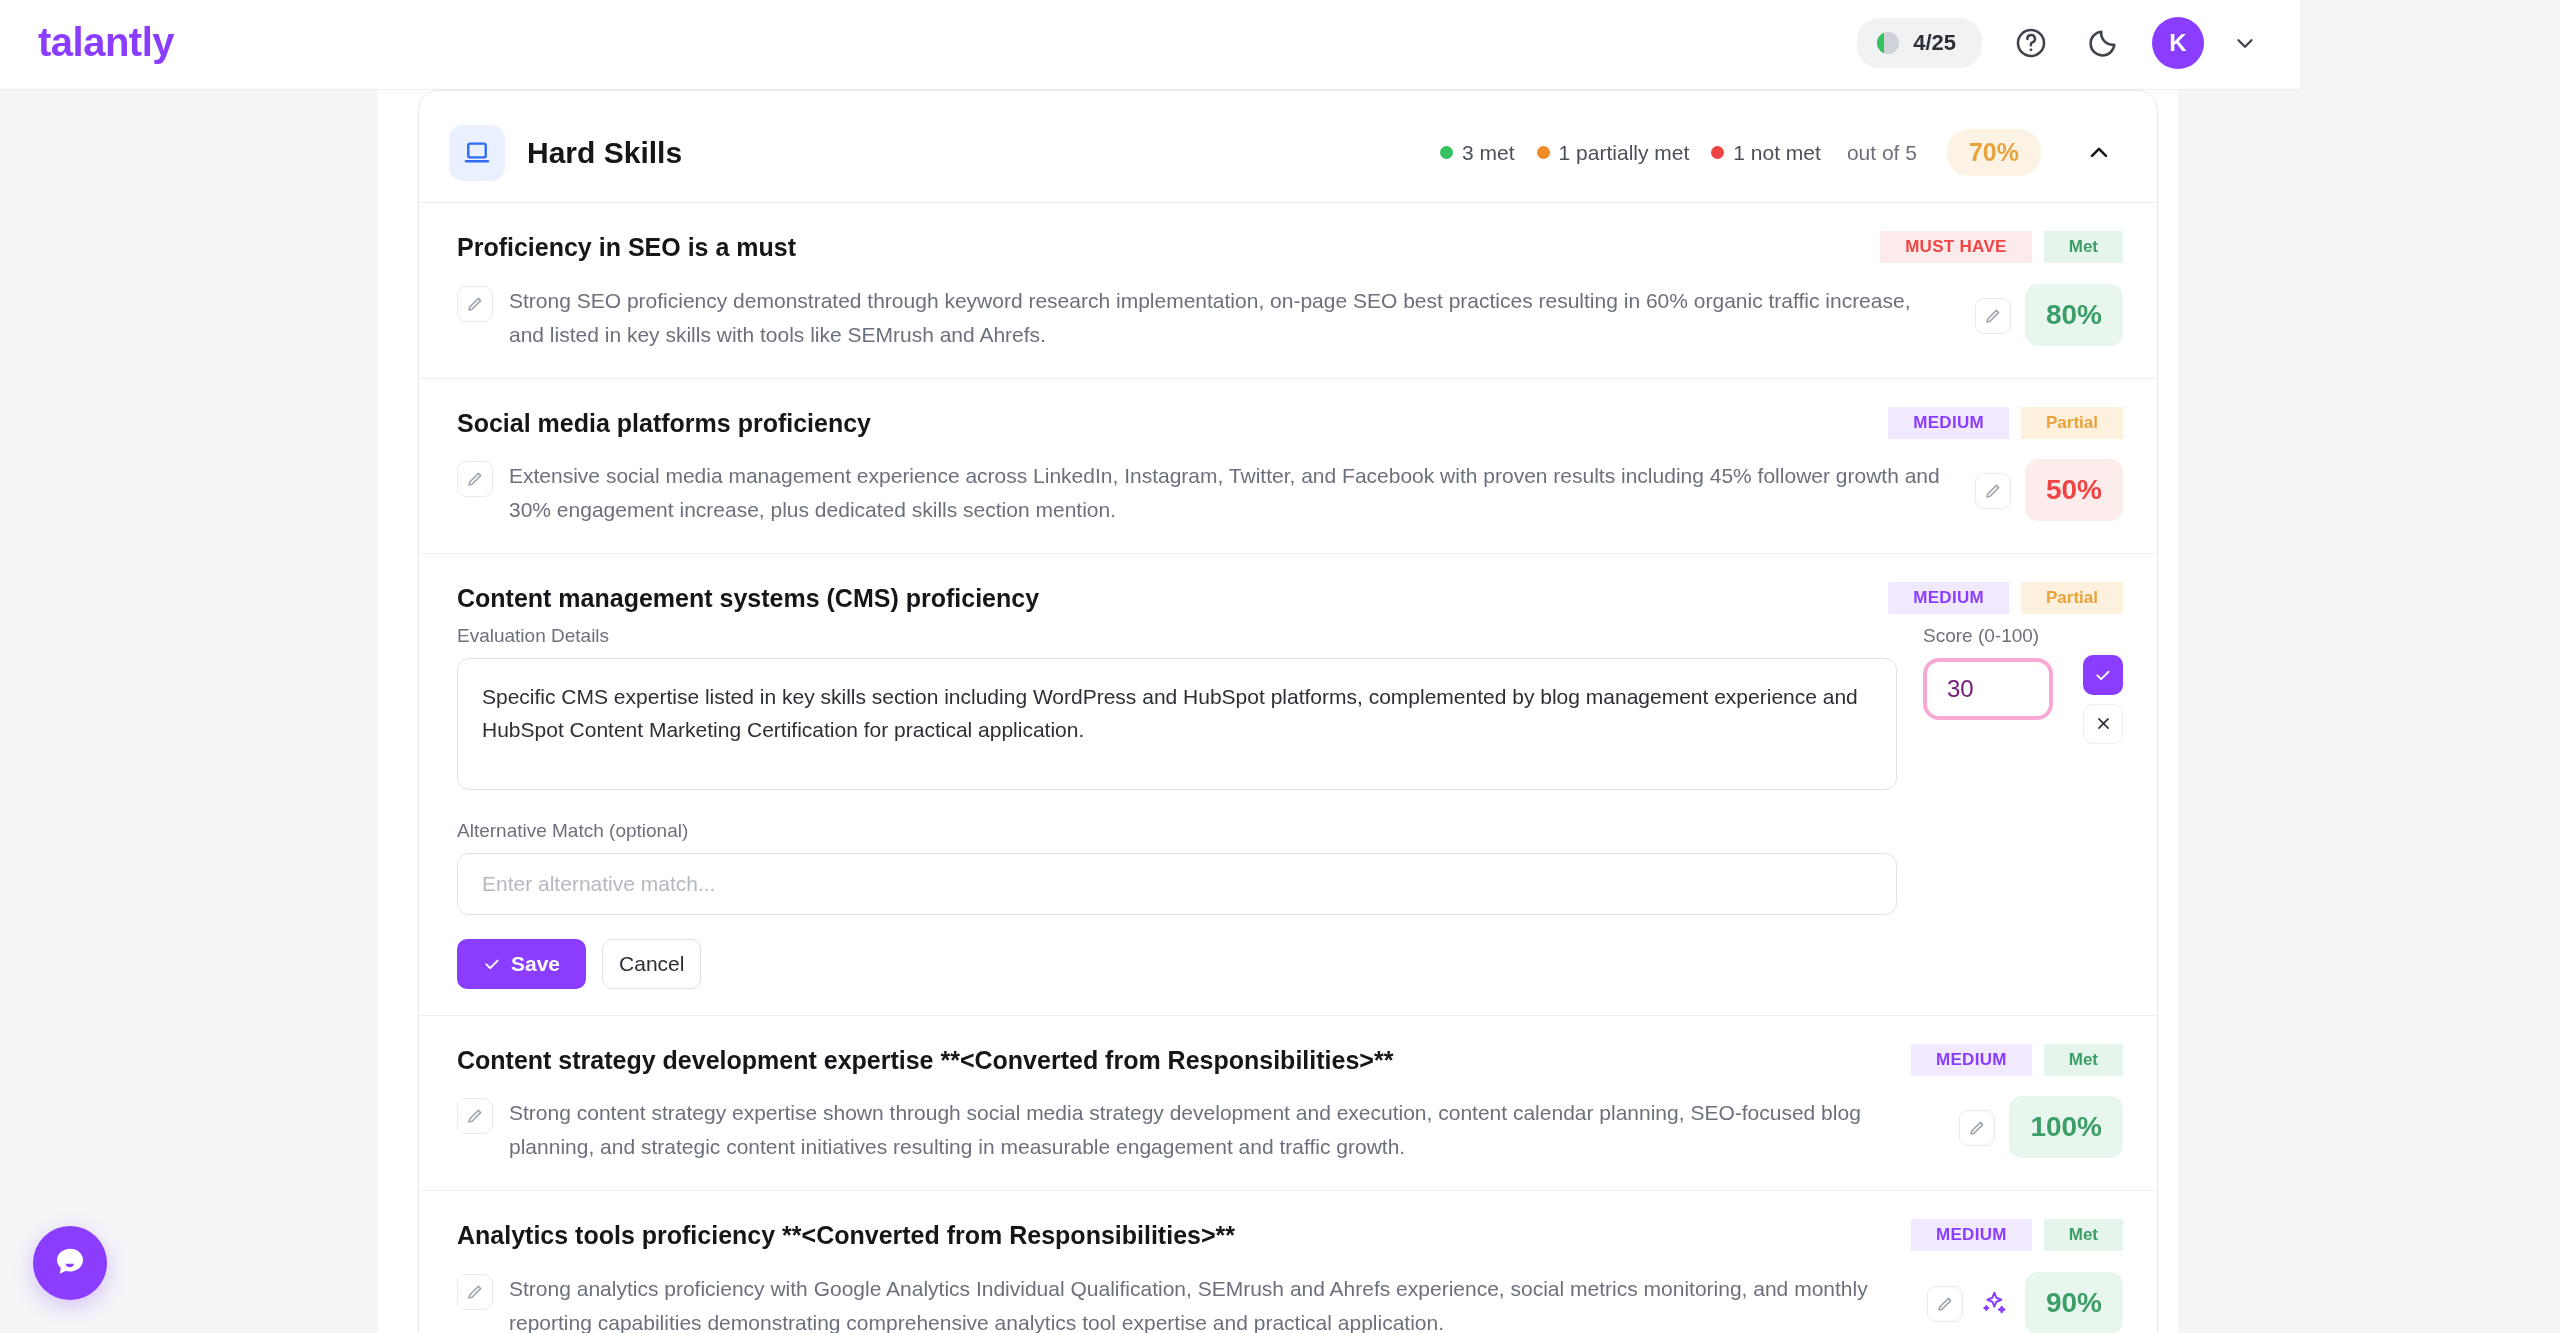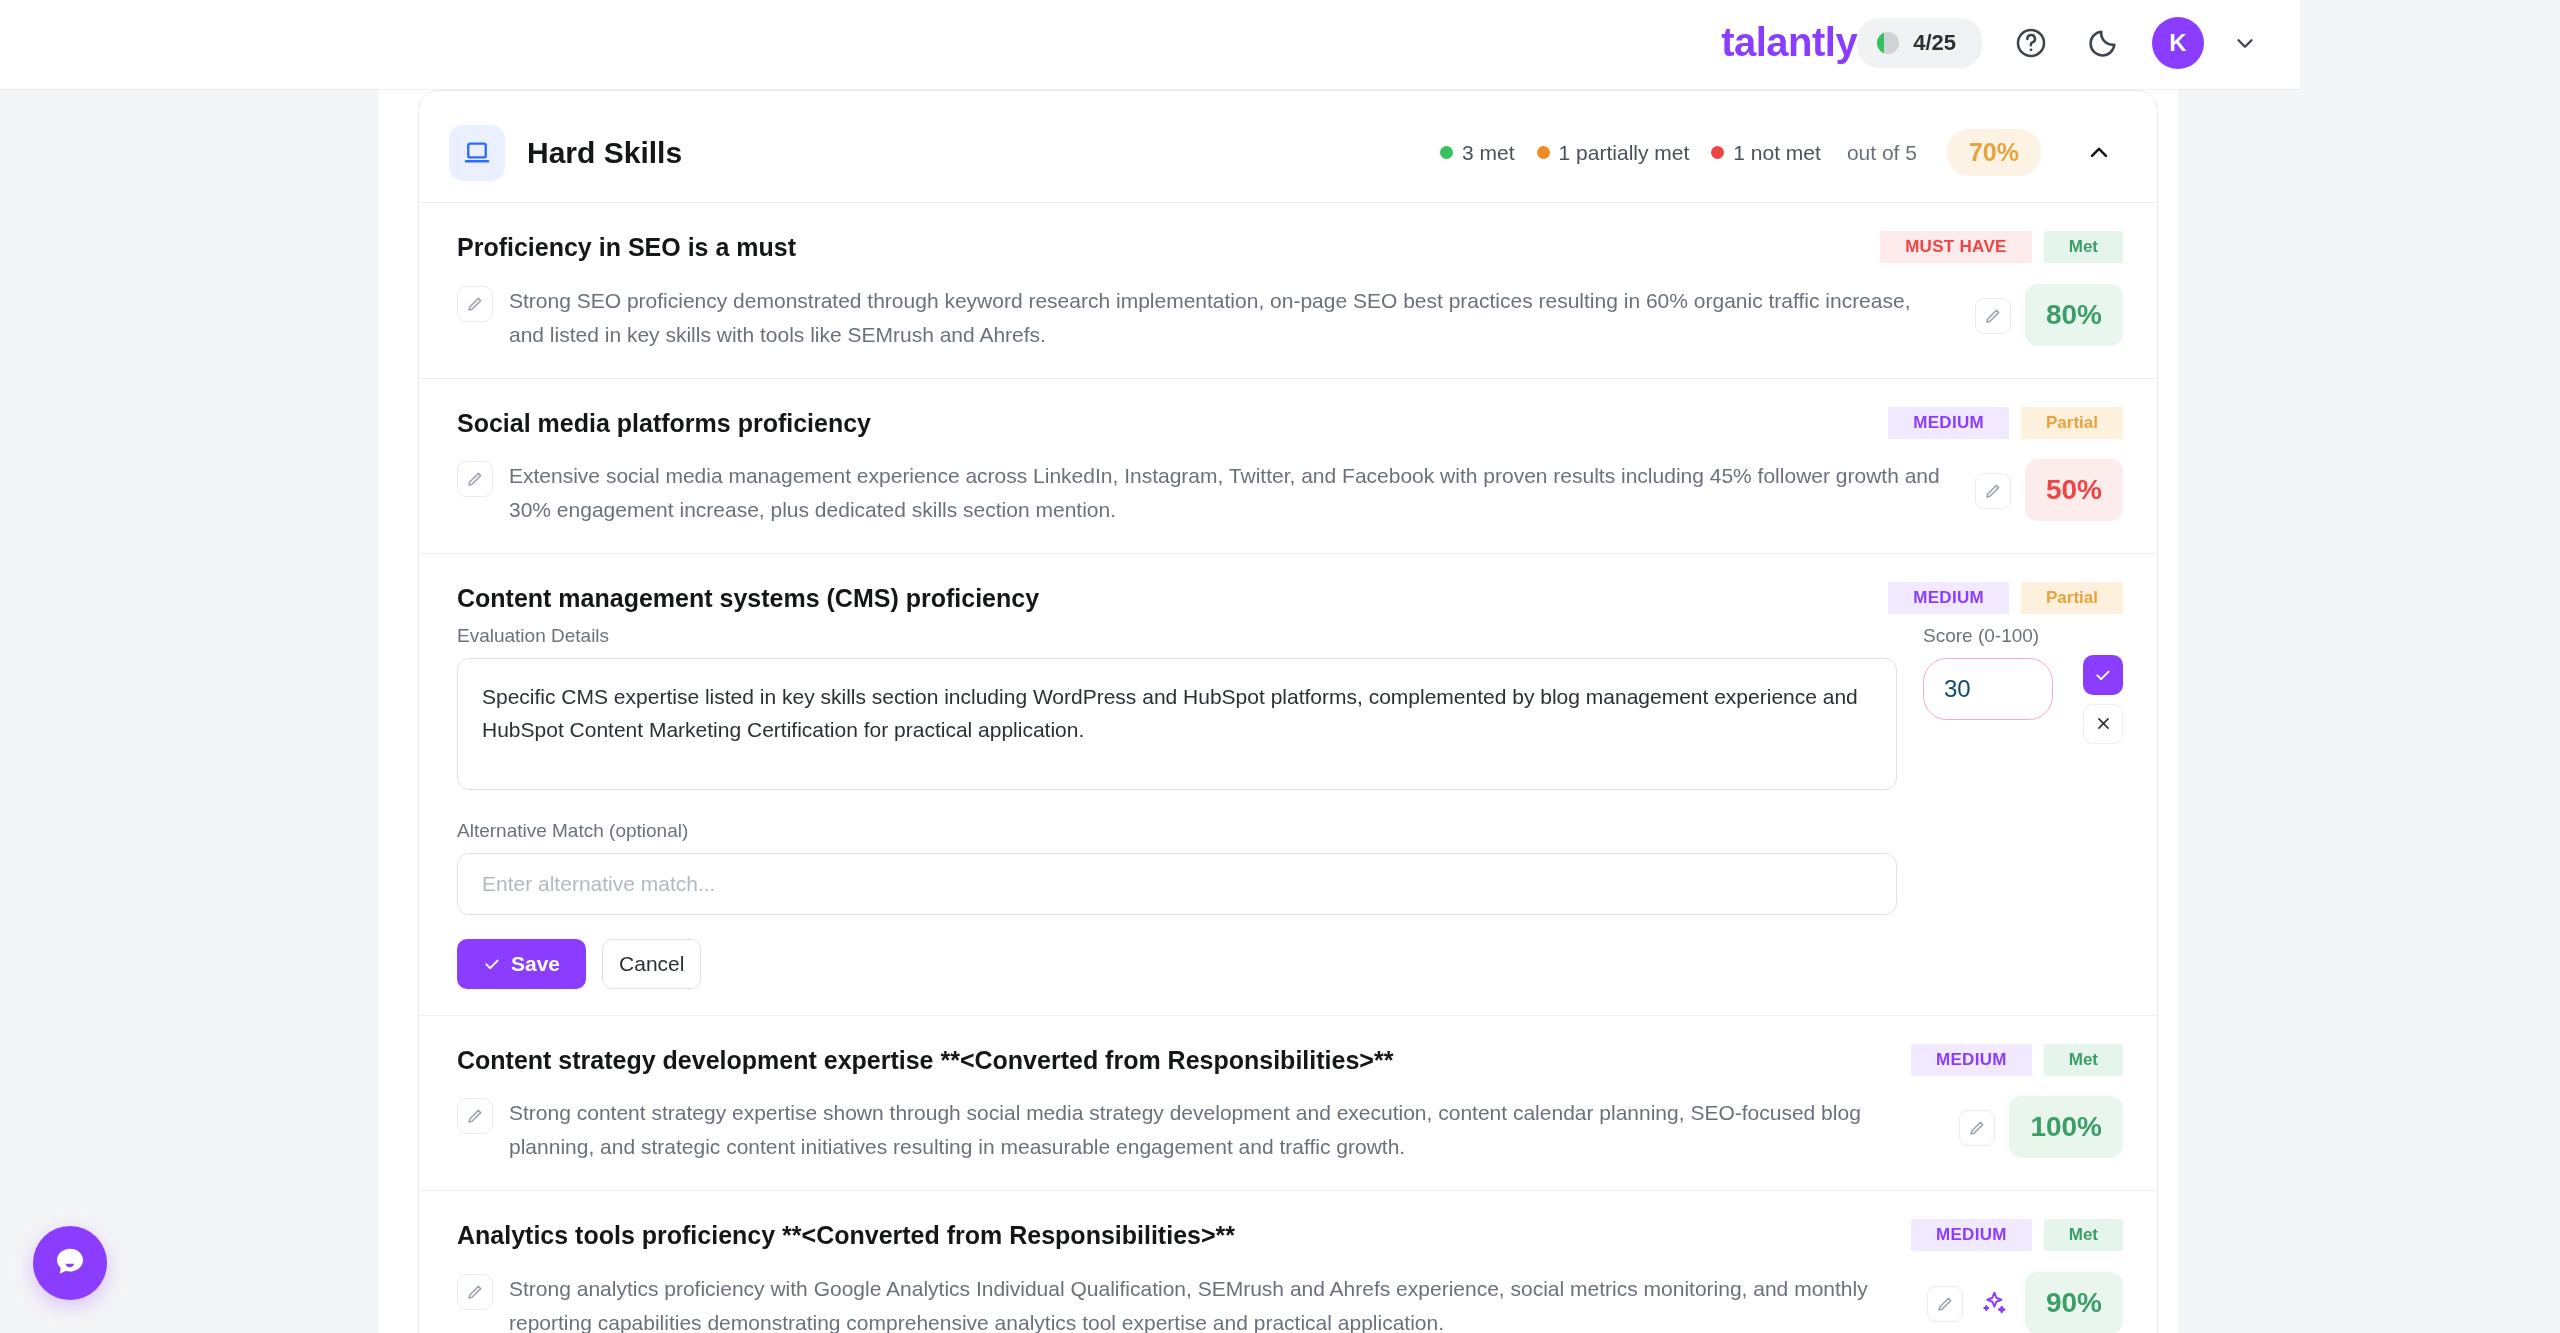--- a/index.html
+++ b/index.html
@@ -9,21 +9,21 @@
     background: #f4f5f7;
     overflow: hidden;
   }
 
   
   .topbar {
     position: absolute; top: 0; left: 0;
     width: 2300px; height: 90px;
     background: #ffffff;
     display: flex; align-items: center;
-    justify-content: flex-end;
+    justify-content: space-between;
     padding: 0 40px 4px 38px;
     border-bottom: 1px solid #edeef1;
   }
   .brand {
     font-size: 40px; font-weight: 700;
     color: #8b3dff; letter-spacing: -0.5px;
   }
   .topbar-right { display: flex; align-items: center; gap: 26px; }
   .credit-pill {
     display: flex; align-items: center; gap: 14px;
@@ -154,22 +154,22 @@
   .btn-cancel {
     background: #fff; color: #2b2f36; border: 1px solid #dfe1e6;
     border-radius: 10px; height: 50px; padding: 0 16px;
     font-size: 21px; font-weight: 500;
     font-family: "Liberation Sans", sans-serif; cursor: pointer;
   }
   .score-col { width: 200px; display: flex; gap: 14px; }
   .score-inner { flex: 1; }
   .score-input {
     width: 130px; height: 62px;
-    border: 1px solid #f9a8d4; border-radius: 24px;
-    padding: 0 20px; font-size: 24px; color: #0c4a6e;
+    border: 4px solid #f9a8d4; border-radius: 16px;
+    padding: 0 20px; font-size: 24px; color: #701a75;
     font-family: "Liberation Sans", sans-serif; background: #fff;
   }
   .score-btns { display: flex; flex-direction: column; gap: 9px; padding-top: 30px; }
   .btn-check {
     width: 40px; height: 40px; border-radius: 10px;
     background: #8b3dff; border: none;
     display: flex; align-items: center; justify-content: center; cursor: pointer;
   }
   .btn-x {
     width: 40px; height: 40px; border-radius: 10px;

